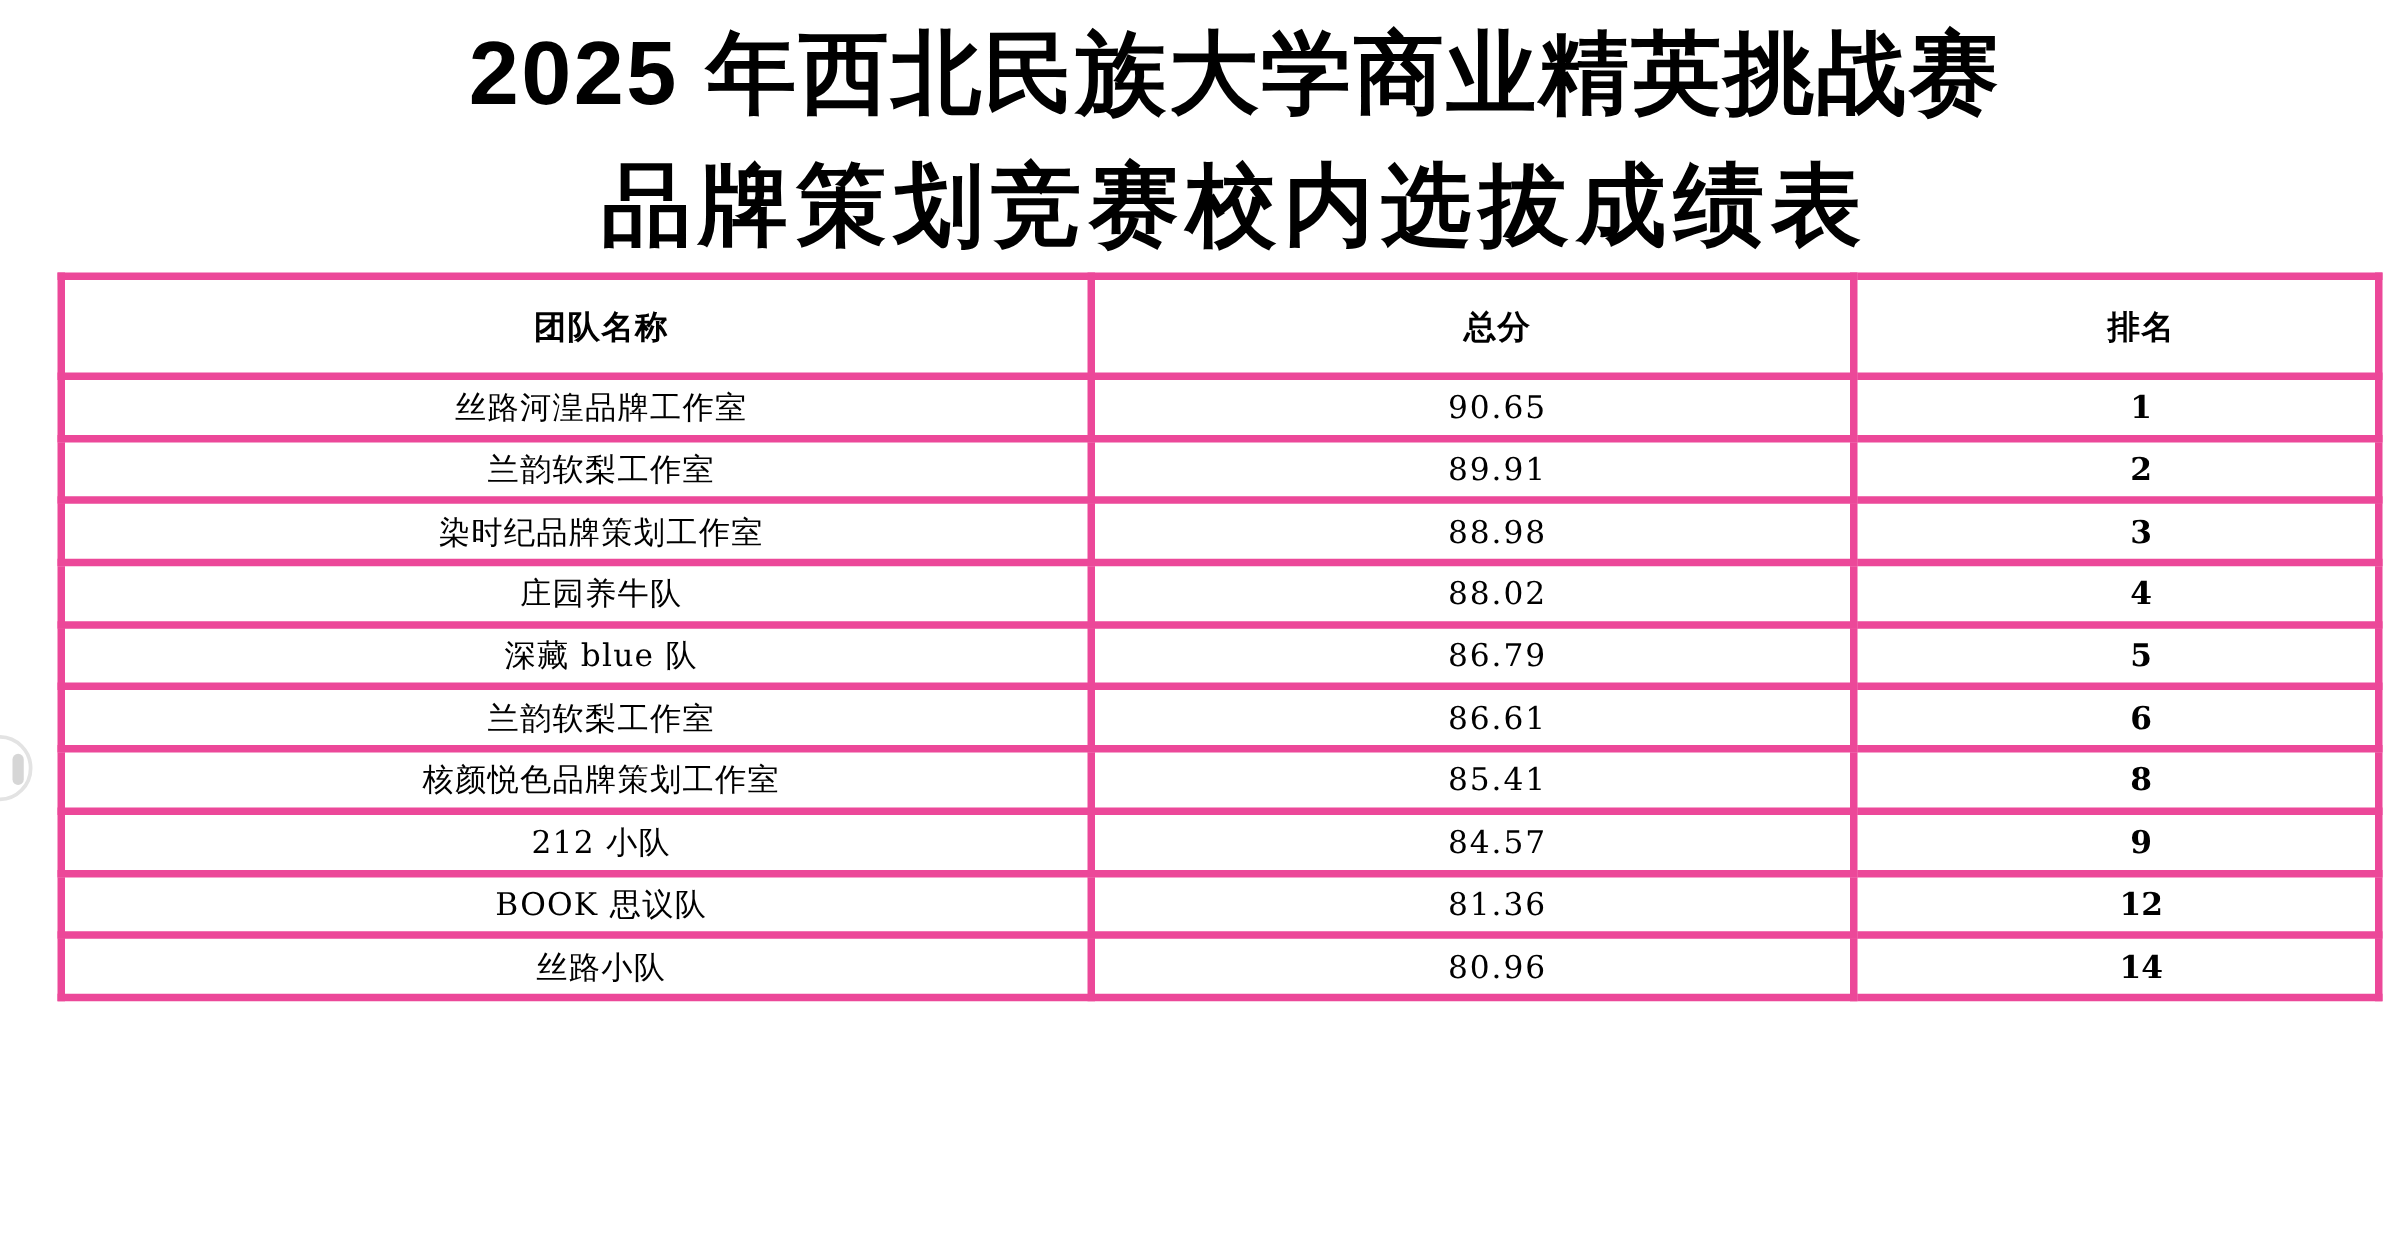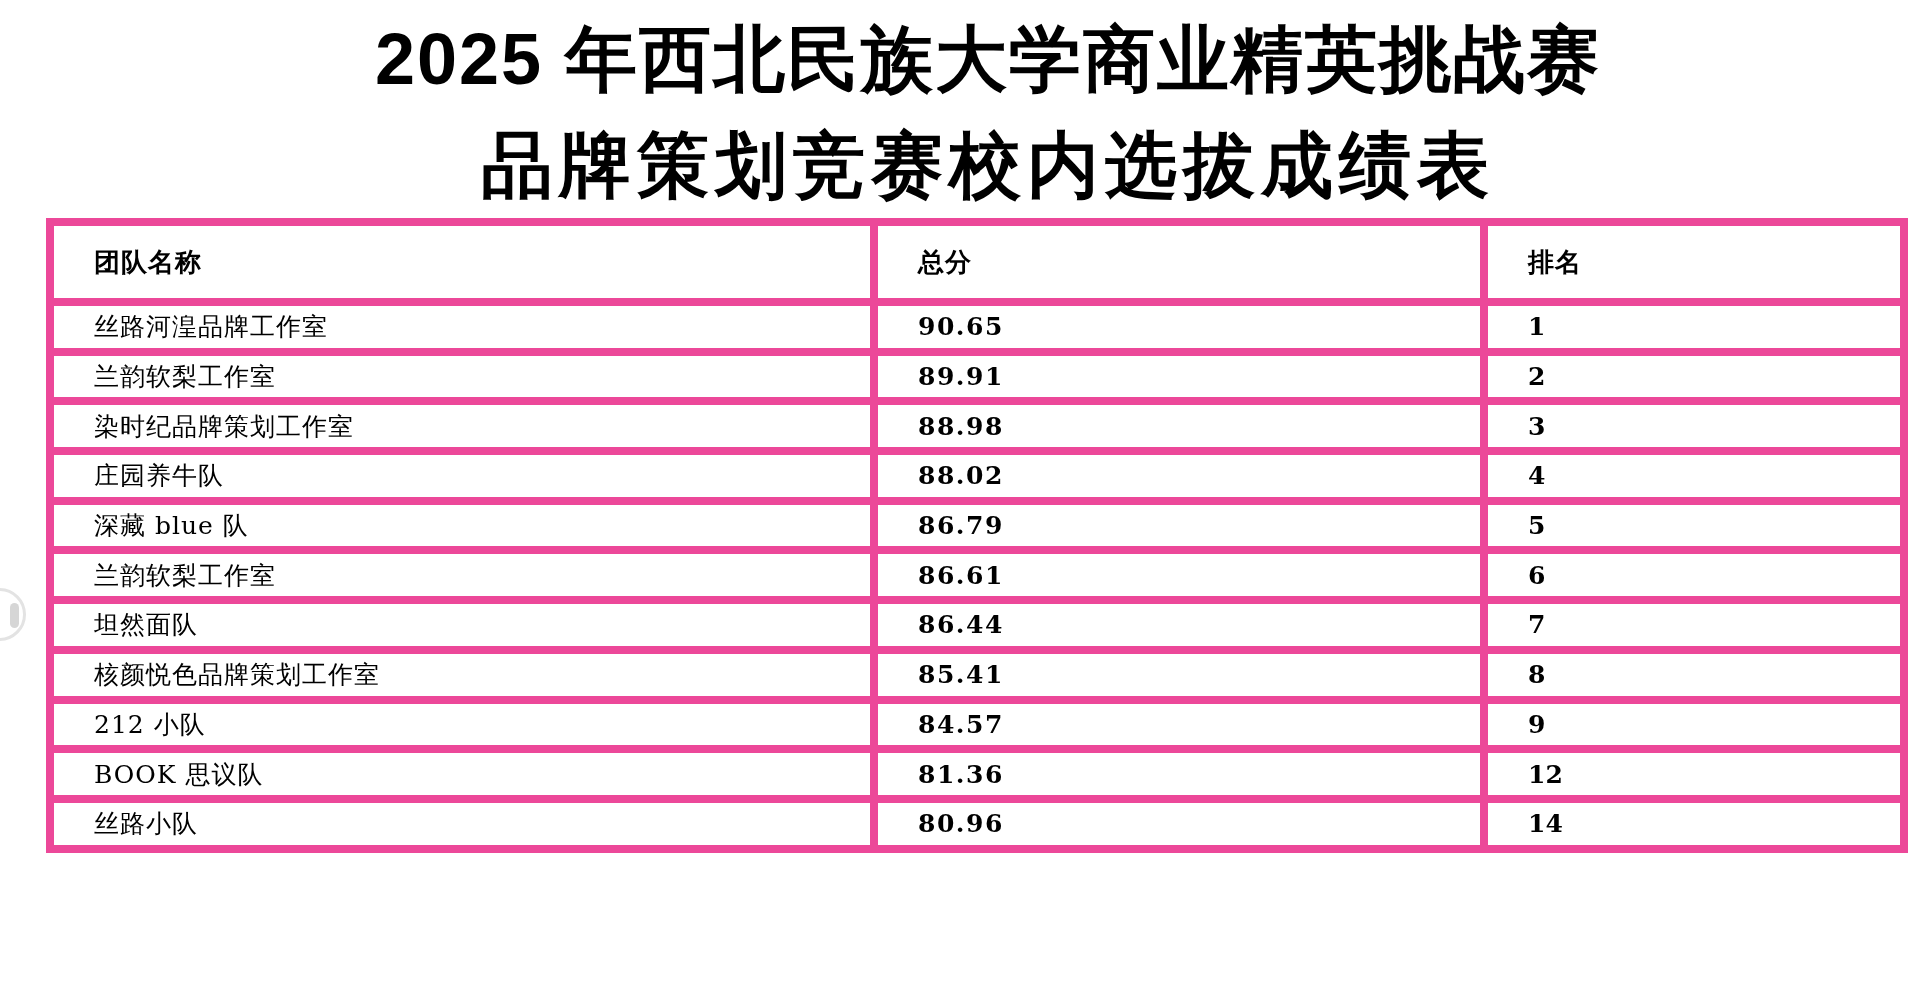--- a/index.html
+++ b/index.html
@@ -47,40 +47,40 @@
     width: 1854px;
     border-collapse: collapse;
     table-layout: fixed;
     background: #ffffff;
   }
   .score-table col.c-team  { width: 824px; }
   .score-table col.c-score { width: 610px; }
   .score-table col.c-rank  { width: 420px; }
 
   .score-table th, .score-table td {
-    border: 8px solid #ec4899;
-    text-align: left;
+    border: 6px solid #ec4899;
+    text-align: center;
     vertical-align: middle;
     overflow: hidden;
     white-space: nowrap;
     padding-left: 40px;
   }
   .score-table th {
     height: 80px;
     font-size: 26px;
     font-weight: bold;
     letter-spacing: 1px;
   }
   .score-table td {
     height: 49.7px;
     font-size: 25px;
     margin-top: 44px;
   }
   .score-table td.team  { font-weight: normal; letter-spacing: 1px; }
-  .score-table td.score { font-weight: bold; letter-spacing: 1.5px; }
+  .score-table td.score { font-weight: normal; letter-spacing: 1.5px; }
   .score-table td.rank  { font-weight: bold; }
 
   
   .float-btn {
     position: absolute;
     left: -27px;
     top: 588px;
     width: 53px;
     height: 53px;
     border-radius: 50%;
@@ -149,25 +149,20 @@
     <td class="score">86.79</td>
     <td class="rank">5</td>
   </tr>
 
   <tr>
     <td class="team">兰韵软梨工作室</td>
     <td class="score">86.61</td>
     <td class="rank">6</td>
   </tr>
 
-  <tr>
-    <td class="team">坦然面队</td>
-    <td class="score">86.44</td>
-    <td class="rank">7</td>
-  </tr>
 
   <tr>
     <td class="team">核颜悦色品牌策划工作室</td>
     <td class="score">85.41</td>
     <td class="rank">8</td>
   </tr>
 
   <tr>
     <td class="team">212 小队</td>
     <td class="score">84.57</td>

